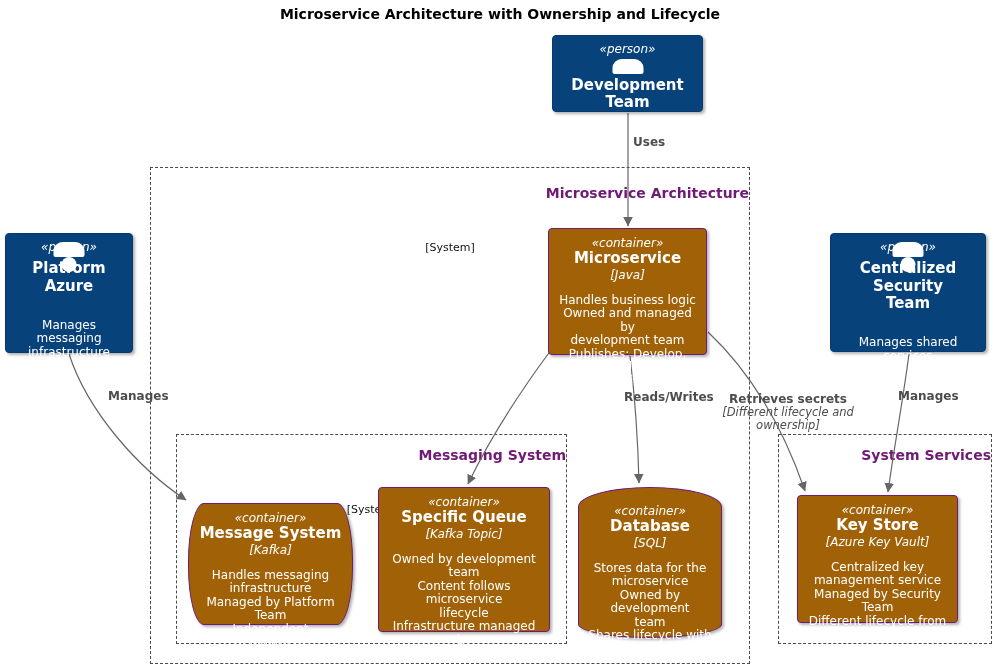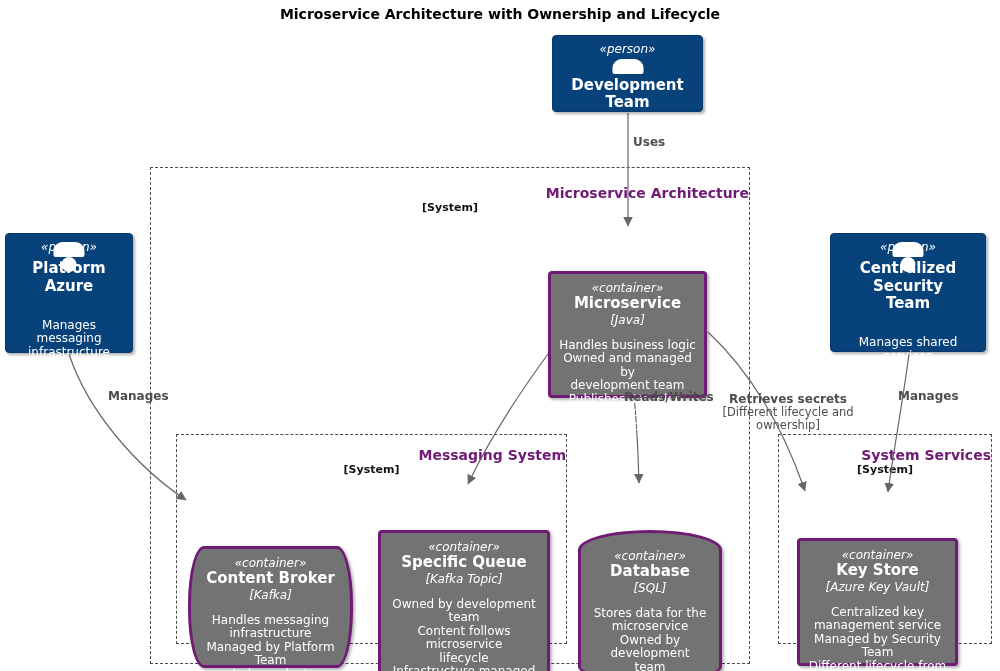--- a/index.html
+++ b/index.html
@@ -7,47 +7,47 @@
   #canvas { position:relative; width:1000px; height:671px; background:#ffffff; overflow:hidden; }
 
   .title { position:absolute; top:6px; left:0; right:0; text-align:center;
            font-size:14px; font-weight:bold; color:#000; }
 
   
   .boundary { position:absolute; border:1.5px dashed #4a4a4a; background:transparent; z-index:1; }
   .boundary .b-name { position:absolute; left:0; right:0; text-align:right;
                       font-size:14px; font-weight:bold; color:#701a75; white-space:nowrap; }
   .boundary .b-type { position:absolute; left:0; right:0; text-align:center;
-                      font-size:11px; font-weight:bold; color:#111; }
+                      font-size:11px; font-weight:normal; color:#111;margin-top:40px; }
 
   
   .node { position:absolute; z-index:3; color:#fff; text-align:center;
           display:flex; flex-direction:column; align-items:center; justify-content:flex-start;
           box-shadow:2px 2px 3px rgba(0,0,0,0.3); box-sizing:border-box; }
   .person { background:#08427B; border:1px solid #073B6F; border-radius:4px; padding-top:6px; }
-  .container-box { background:#737373; border:3px solid #701a75; border-radius:4px; padding-top:7px;margin-top:43px; }
+  .container-box { background:#a16207; border:1px solid #701a75; border-radius:4px; padding-top:7px; }
   .queue-shape { border-radius:16px 16px 16px 16px / 58px 58px 58px 58px; }
   .cylinder { border-radius:72px 72px 72px 72px / 20px 20px 14px 14px; }
 
   .stereo { font-size:12px; font-style:italic; line-height:1.2; }
   .node-name { font-size:15px; font-weight:bold; line-height:1.15; white-space:pre-line; }
   .tech { font-size:12px; font-style:italic; line-height:1.2; }
   .desc { font-size:12px; line-height:1.12; white-space:pre-line; margin-top:12px; padding:0 6px; }
   .desc.tight { margin-top:24px; }
 
   .person-icon { position:relative; width:36px; height:33px; margin:3px auto 3px; }
   .person-icon .head { position:absolute; top:0; left:50%; transform:translateX(-50%);
                        width:15px; height:15px; border-radius:50%; background:#fff; }
   .person-icon .torso { position:absolute; bottom:0; left:50%; transform:translateX(-50%);
                         width:31px; height:15px; border-radius:9px 9px 2px 2px; background:#fff; }
 
   
   .rel-label { position:absolute; z-index:4; font-size:12px; font-weight:bold; color:#4d4d4d;
                white-space:pre-line; line-height:1.1; }
-  .rel-label .note { display:block; font-weight:normal; font-size:11.5px;
+  .rel-label .note { display:block; font-weight:normal; font-style:italic; font-size:11.5px;
                      color:#4d4d4d; white-space:pre-line; }
   .center { text-align:center; }
 
   svg.arrows { position:absolute; inset:0; z-index:2; pointer-events:none; }
 </style>
 </head>
 <body>
 
 <div id="canvas">
 
@@ -119,21 +119,21 @@
     <span class="tech">[Java]</span>
     <span class="desc">Handles business logic
 Owned and managed by
 development team
 Publishes: Develop, Deploy,
 Monitor</span>
   </div>
 
   <div class="node container-box queue-shape" style="left:188px;top:503px;width:165px;height:122px;">
     <span class="stereo">«container»</span>
-    <span class="node-name">Content Broker</span>
+    <span class="node-name">Message System</span>
     <span class="tech">[Kafka]</span>
     <span class="desc">Handles messaging
 infrastructure
 Managed by Platform Team
 Independent deployment</span>
   </div>
 
   <div class="node container-box" style="left:378px;top:487px;width:172px;height:145px;">
     <span class="stereo">«container»</span>
     <span class="node-name">Specific Queue</span>

